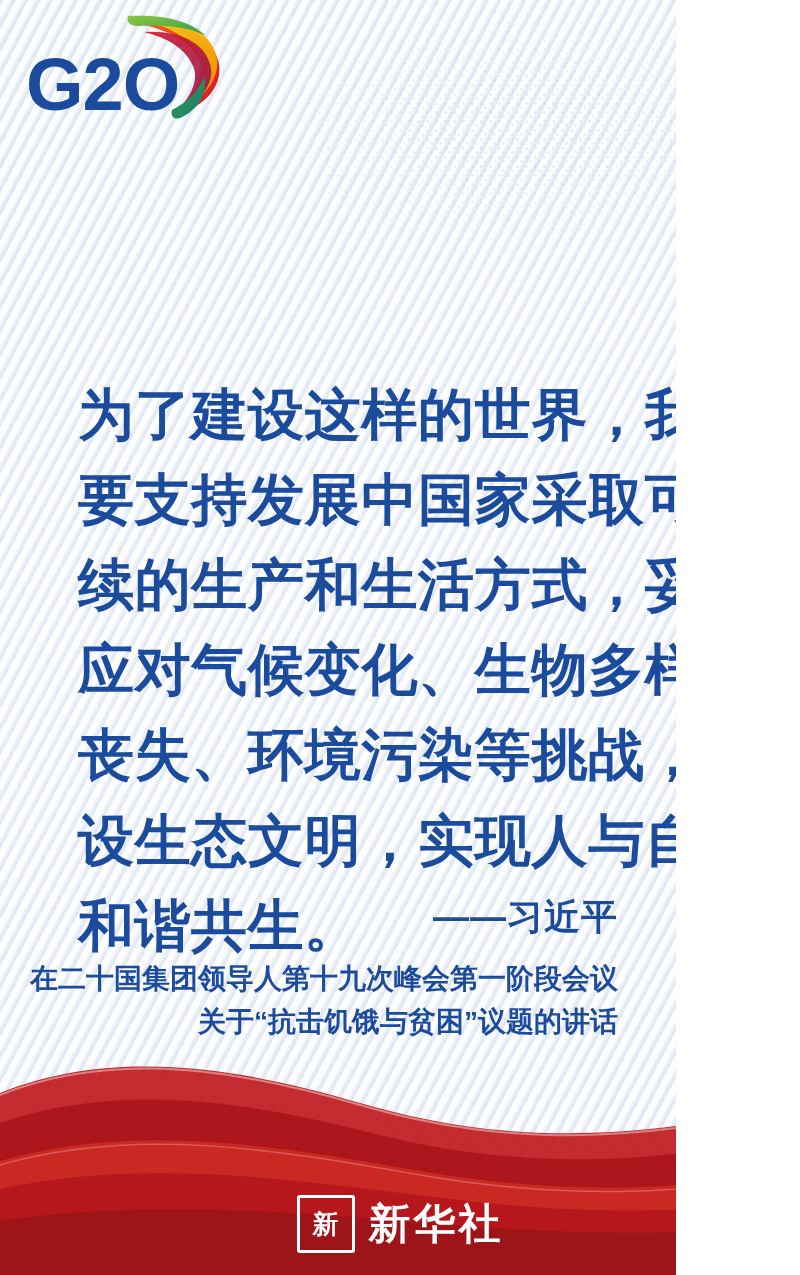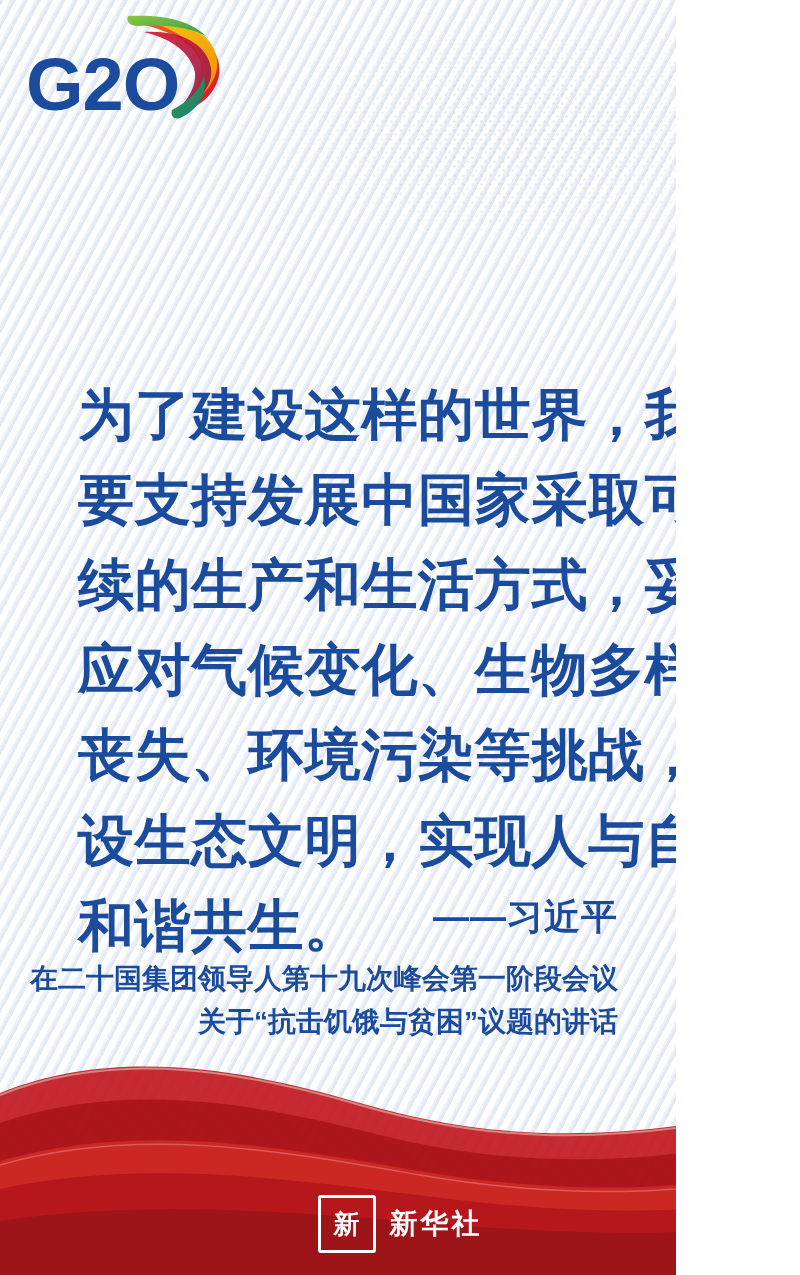--- a/index.html
+++ b/index.html
@@ -152,21 +152,21 @@
     display: flex;
     align-items: center;
     justify-content: center;
     color: #ffffff;
     font-size: 26px;
     font-weight: bold;
     font-family: "Liberation Serif", serif;
   }
   .xh-name {
     color: #ffffff;
-    font-size: 28px;
+    font-size: 42px;
     font-weight: bold;
     letter-spacing: 3px;
     font-family: "Liberation Serif", serif;
   }
 </style>
 </head>
 <body>
 
 <div class="poster">
 

